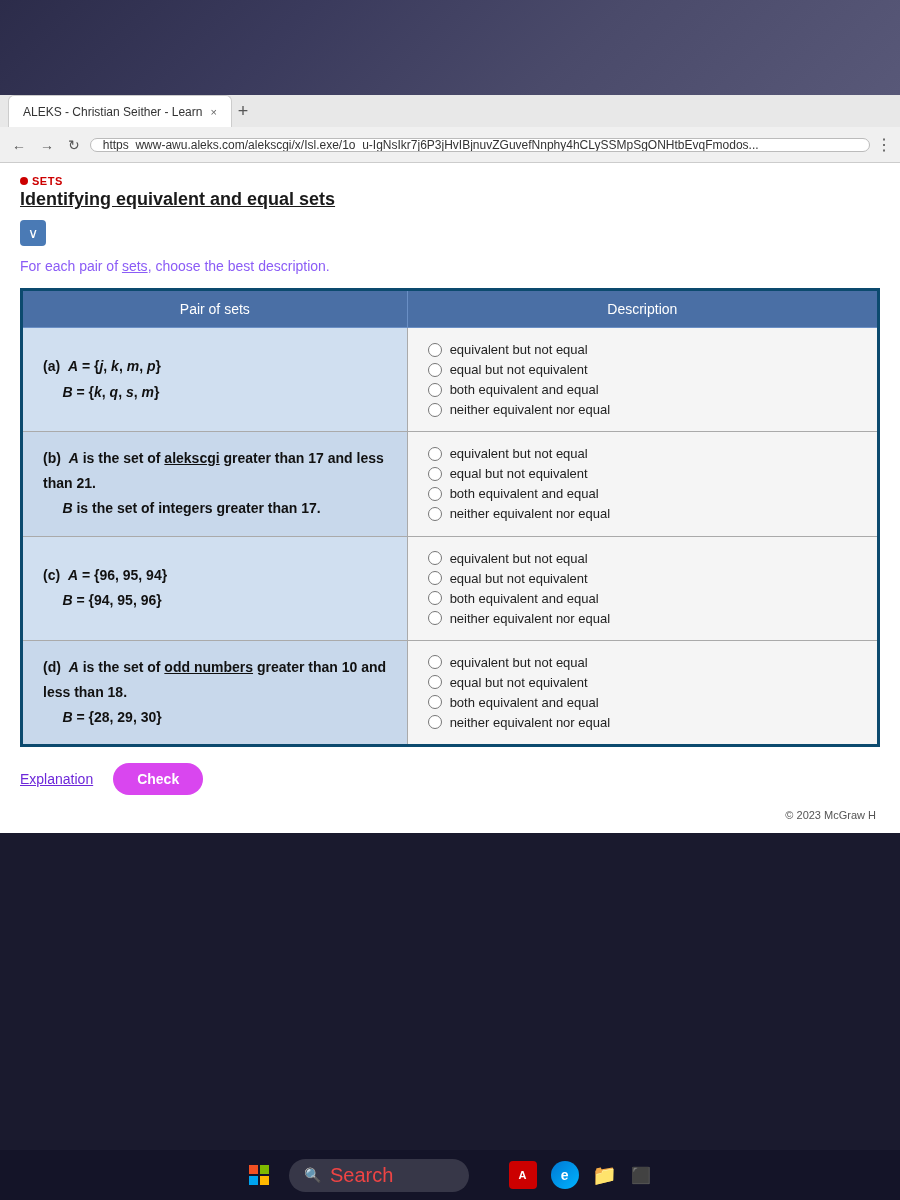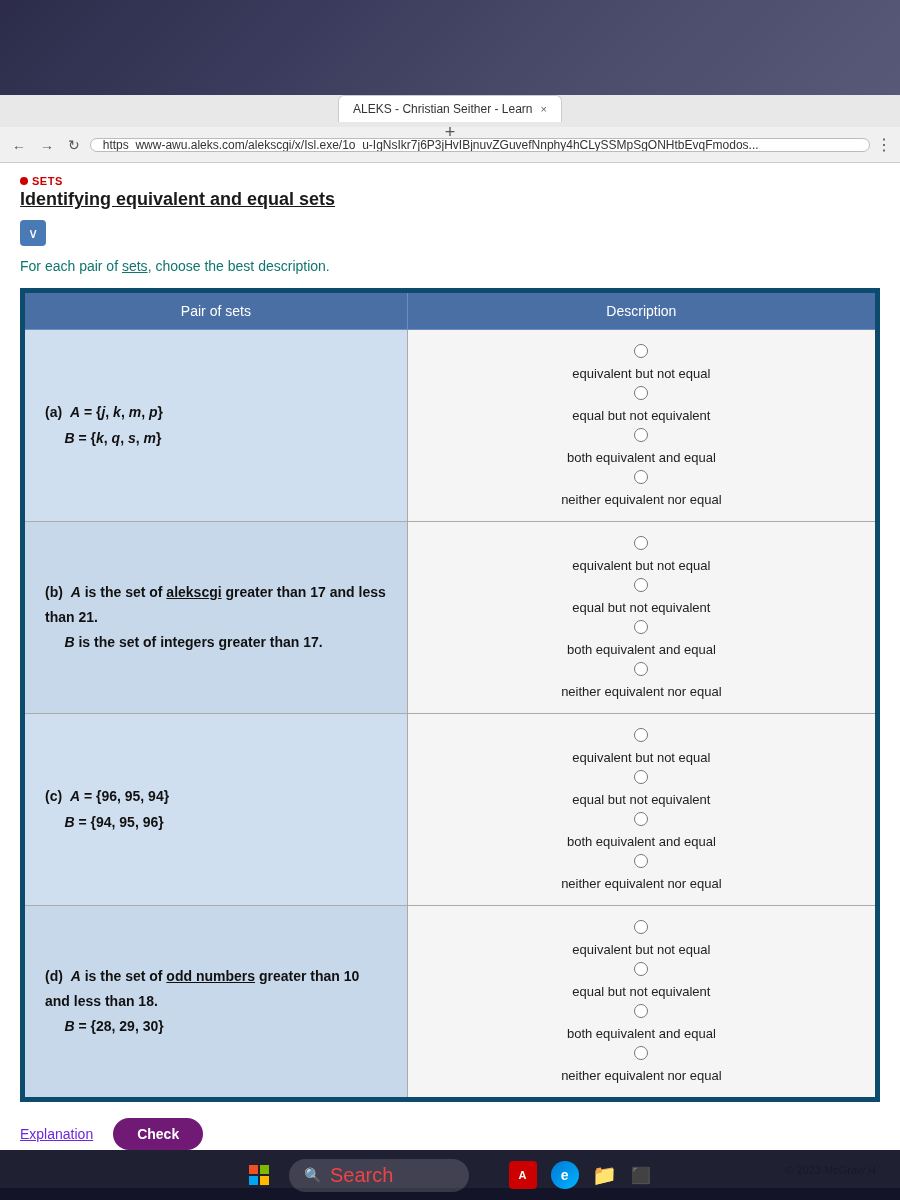--- a/index.html
+++ b/index.html
@@ -31,22 +31,21 @@
       left: 0;
       width: 100%;
       z-index: 10;
     }
 
     .tab-bar {
       background: #e8e8e8;
       display: flex;
       align-items: center;
       height: 32px;
-      padding: 0 20px;
-      flex-direction: column;
+      padding: 0 8px;
     }
 
     .tab-active {
       background: #ffffff;
       border-radius: 6px 6px 0 0;
       padding: 6px 14px;
       font-size: 12px;
       color: #333;
       display: flex;
       align-items: center;
@@ -156,33 +155,33 @@
       font-size: 14px;
       cursor: pointer;
       display: flex;
       align-items: center;
       justify-content: center;
       margin-bottom: 12px;
     }
 
     .instruction {
       font-size: 14px;
-      color: #0f766e;
+      color: #8b5cf6;
       margin-bottom: 14px;
     }
 
     .instruction u {
       text-decoration: underline;
     }
 
     
     .sets-table {
       width: 100%;
       border-collapse: collapse;
-      border: 5px solid #0c4a6e;
+      border: 3px solid #0c4a6e;
     }
 
     .sets-table th {
       background: #4a6fa5;
       color: #ffffff;
       padding: 10px 16px;
       text-align: center;
       font-size: 14px;
       font-weight: normal;
       border: 1px solid #6a8fc5;
@@ -216,21 +215,20 @@
       flex-direction: column;
       gap: 5px;
     }
 
     .radio-item {
       display: flex;
       align-items: center;
       gap: 8px;
       font-size: 13px;
       color: #222;
-      flex-direction: column;
     }
 
     .radio-item input[type="radio"] {
       width: 14px;
       height: 14px;
       accent-color: #4a6fa5;
     }
 
     
     .bottom-actions {
@@ -244,21 +242,21 @@
     .explanation-link {
       color: #6d28d9;
       text-decoration: underline;
       font-size: 14px;
       cursor: pointer;
       background: none;
       border: none;
     }
 
     .check-btn {
-      background: #701a75;
+      background: #d946ef;
       color: #ffffff;
       border: none;
       border-radius: 20px;
       padding: 8px 24px;
       font-size: 14px;
       font-weight: bold;
       cursor: pointer;
     }
 
     .copyright {

